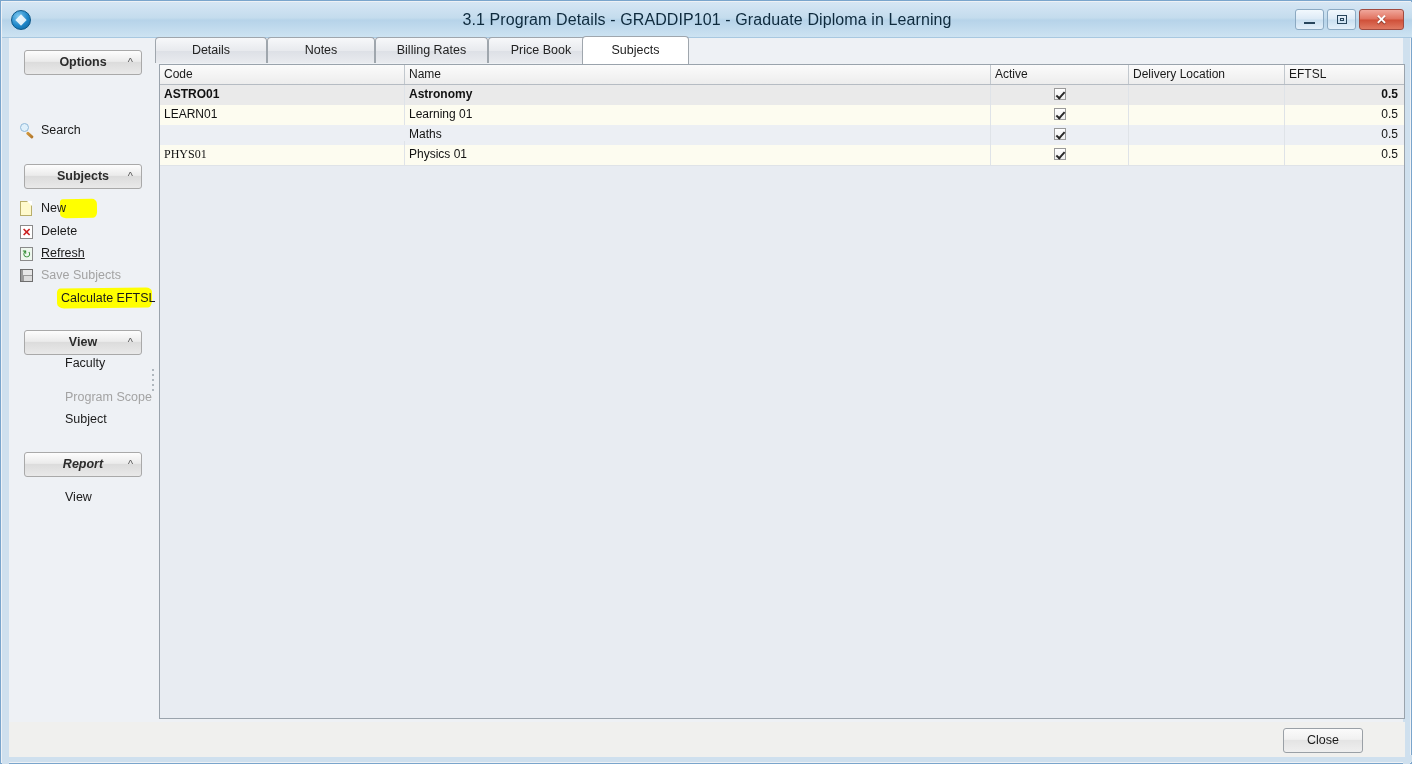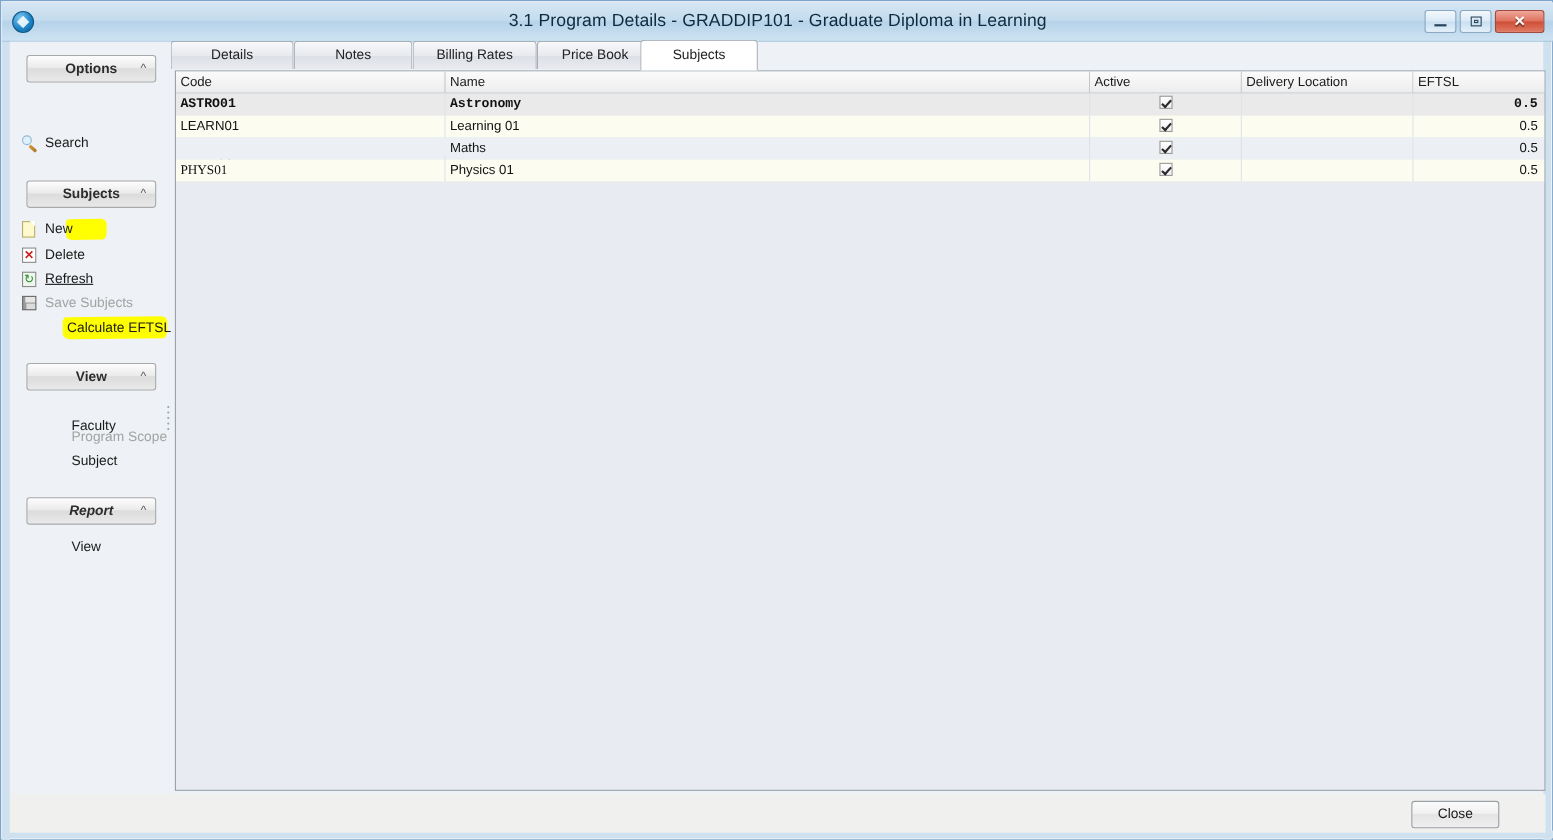--- a/index.html
+++ b/index.html
@@ -458,21 +458,21 @@
     <div id="calc-hl-blob"></div>
     <div id="calc-hl-blob2"></div>
     <div class="side-item" style="top:251px; left:52px;">
       <span>Calculate EFTSL</span>
     </div>
 
     <div class="panel-header" style="top:292px;">
       <span>View</span>
       <span class="panel-chevron">^</span>
     </div>
-    <div class="side-item indent" style="top:340px;">
+    <div class="side-item indent" style="top:316px;">
       <span>Faculty</span>
     </div>
     <div class="side-item indent disabled" style="top:350px;">
       <span>Program Scope</span>
     </div>
     <div class="side-item indent" style="top:372px;">
       <span>Subject</span>
     </div>
 
     <div class="panel-header" style="top:414px;font-style:italic;">
@@ -502,21 +502,21 @@
 
   <div id="grid">
     <div id="grid-header">
       <div class="hcell" style="left:245px;  width:586px;">Name</div>
       <div class="hcell" style="left:0px;    width:245px;">Code</div>
       <div class="hcell" style="left:831px;  width:138px;">Active</div>
       <div class="hcell" style="left:969px;  width:156px;">Delivery Location</div>
       <div class="hcell" style="left:1125px; width:119px; border-right:none;">EFTSL</div>
     </div>
 
-    <div class="grow selected" style="top:20px;font-family:Liberation Mono, monospace;">
+    <div class="grow selected" style="top:20px;">
       <div class="gcell" style="left:0px;    width:245px;">ASTRO01</div>
       <div class="gcell" style="left:245px;  width:586px;">Astronomy</div>
       <div class="gcell center" style="left:831px;  width:138px;"><span class="chk"></span></div>
       <div class="gcell" style="left:969px;  width:156px;"></div>
       <div class="gcell num" style="left:1125px; width:119px; border-right:none;">0.5</div>
     </div>
 
     <div class="grow even" style="top:40px;">
       <div class="gcell" style="left:0px;    width:245px;">LEARN01</div>
       <div class="gcell" style="left:245px;  width:586px;">Learning 01</div>

